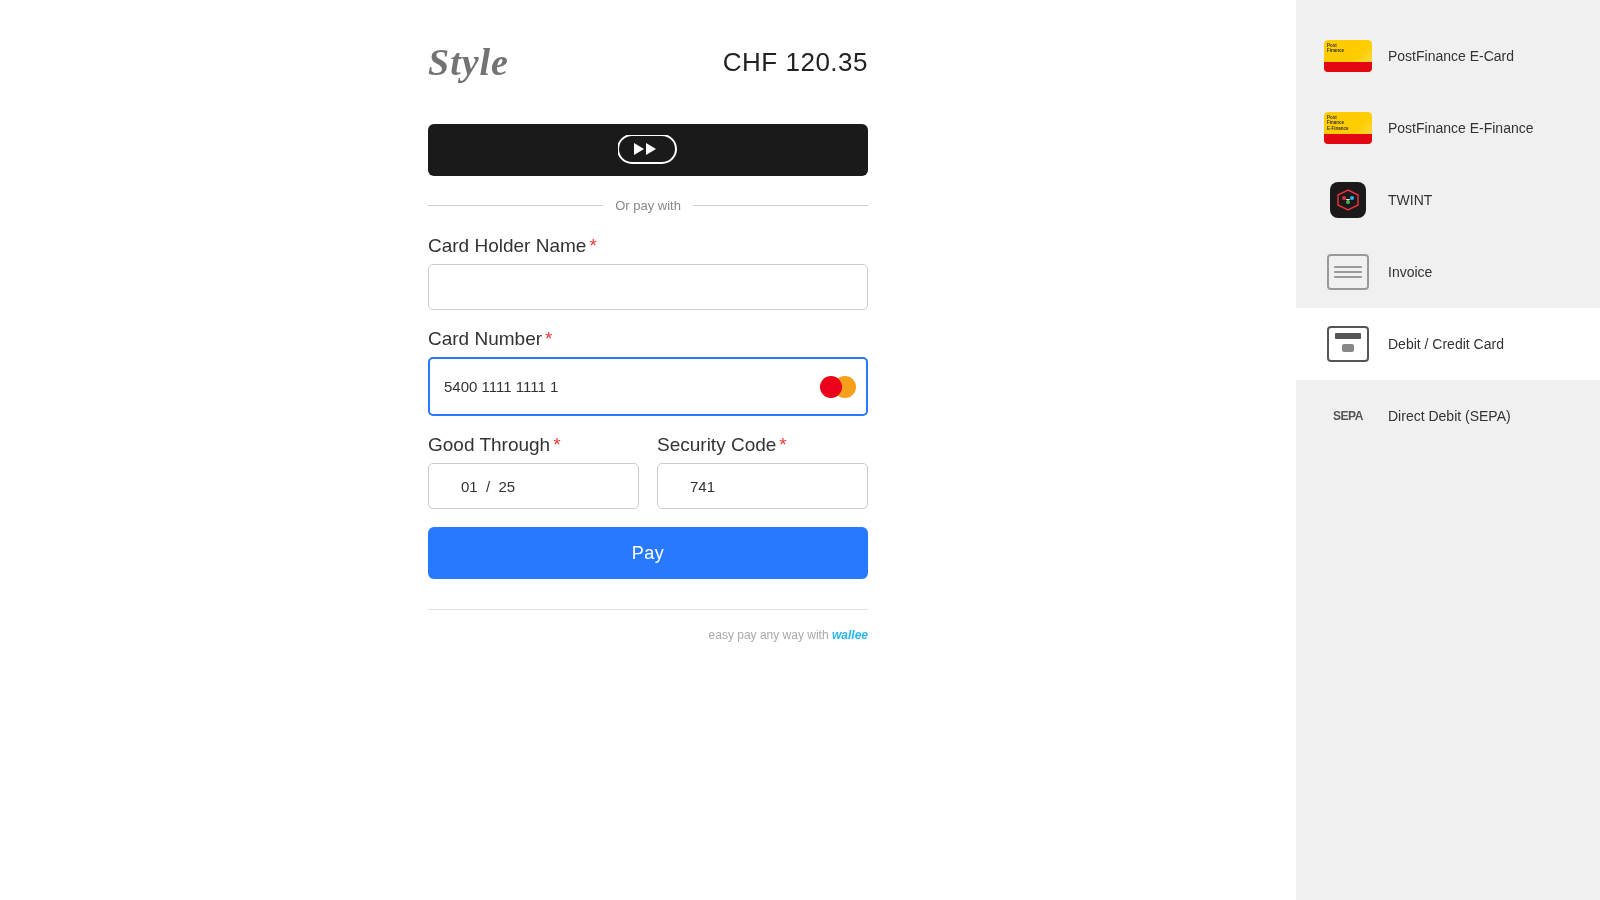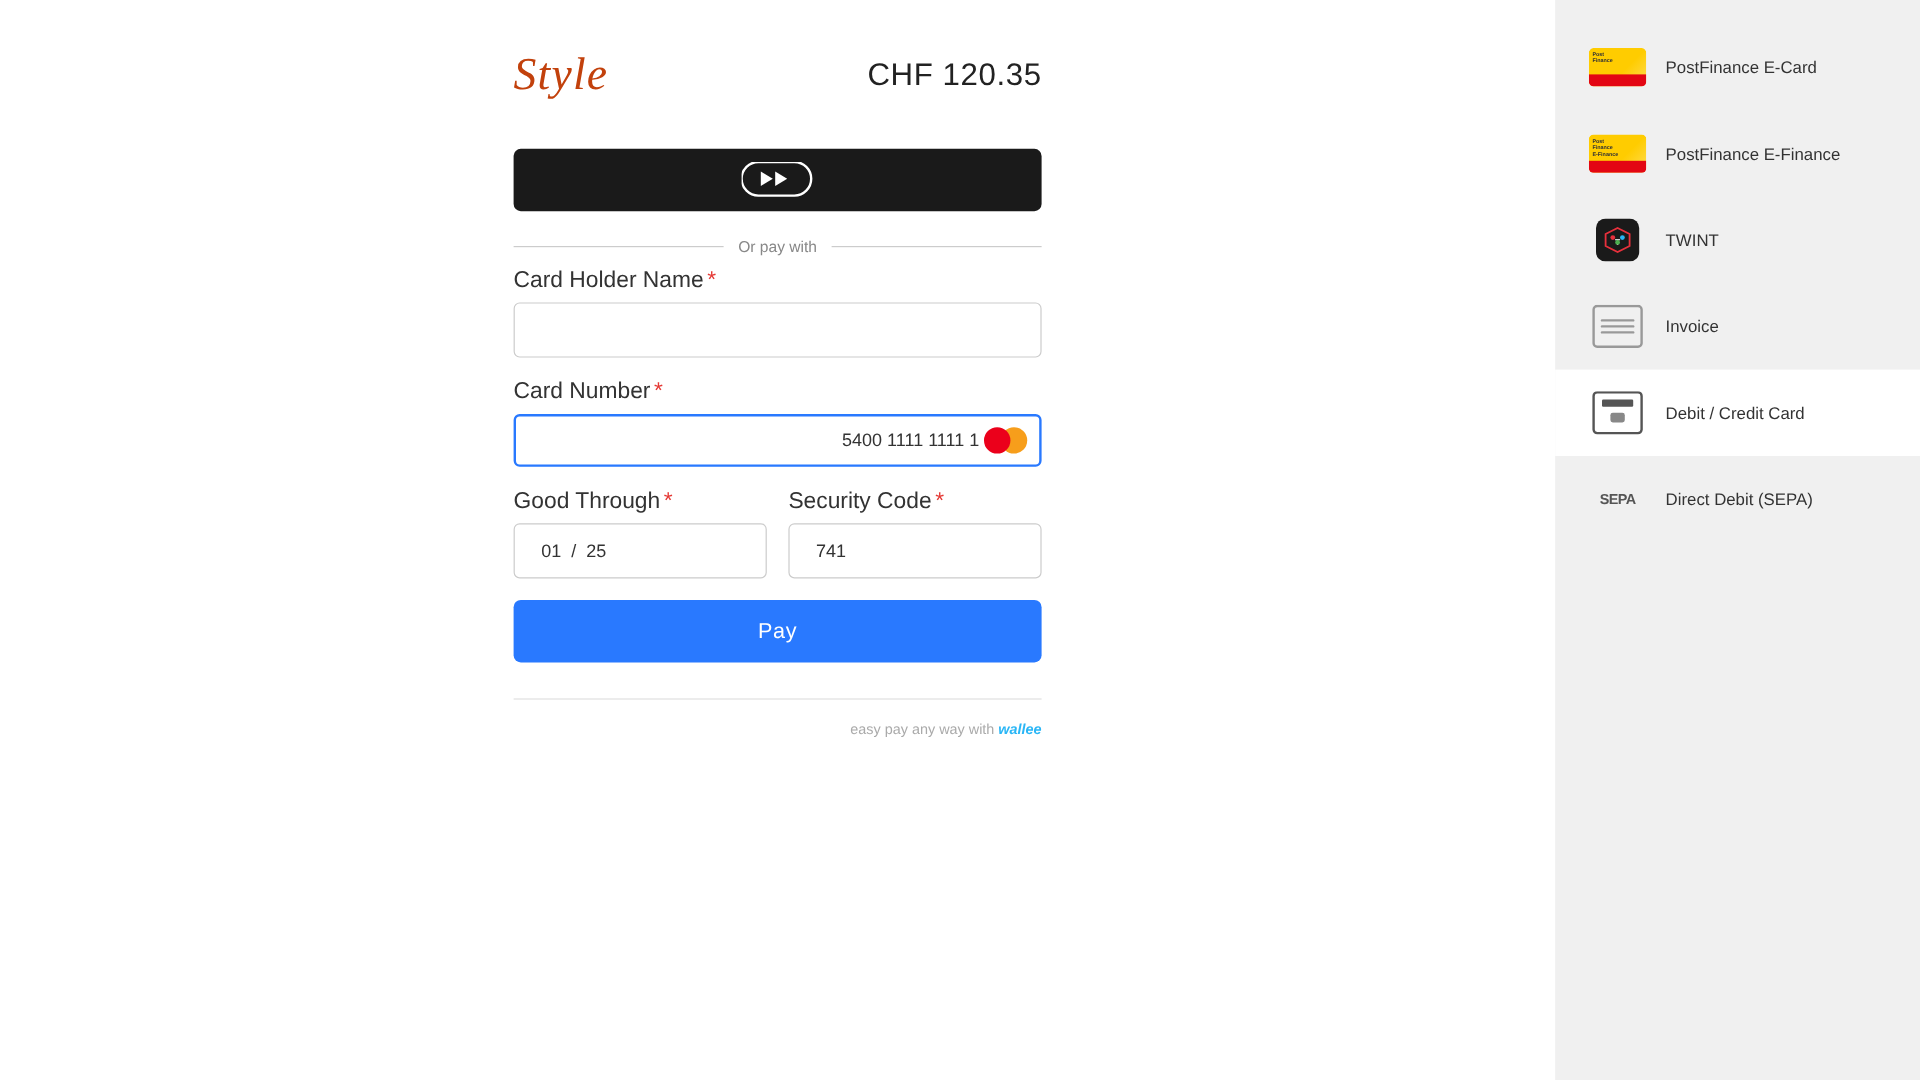--- a/index.html
+++ b/index.html
@@ -31,22 +31,22 @@
       display: flex;
       justify-content: space-between;
       align-items: center;
       margin-bottom: 40px;
     }
 
     .logo-text {
       font-family: 'Georgia', 'Times New Roman', cursive;
       font-size: 38px;
       font-style: italic;
-      font-weight: 400;
-      color: #c2410c;
+      font-weight: 700;
+      color: #737373;
       letter-spacing: 1px;
     }
 
     .amount {
       font-size: 26px;
       font-weight: 400;
       color: #222;
       letter-spacing: 0.5px;
     }
 
@@ -61,21 +61,21 @@
       display: flex;
       align-items: center;
       justify-content: center;
       margin-bottom: 22px;
     }
 
     
     .divider {
       display: flex;
       align-items: center;
-      margin-bottom: 10px;
+      margin-bottom: 22px;
       gap: 12px;
     }
 
     .divider-line {
       flex: 1;
       height: 1px;
       background: #ccc;
     }
 
     .divider-text {
@@ -100,44 +100,43 @@
 
     .required-star {
       color: #e53935;
     }
 
     .text-input {
       width: 100%;
       height: 46px;
       border: 1.5px solid #ccc;
       border-radius: 5px;
-      padding: 0 22px;
+      padding: 0 32px;
       font-size: 15px;
       color: #333;
       outline: none;
       background: #fff;
     }
 
     .card-number-wrapper {
       position: relative;
       display: flex;
       align-items: center;
     }
 
     .card-number-input {
       width: 100%;
-      height: 44px;
+      height: 59px;
       border: 2px solid #2979ff;
       border-radius: 5px;
       padding: 0 50px 0 14px;
       font-size: 15px;
       color: #333;
       outline: none;
       background: #fff;
-      text-align: right;
     }
 
     .mastercard-icon {
       position: absolute;
       right: 12px;
       display: flex;
       align-items: center;
     }
 
     .mc-circle {

